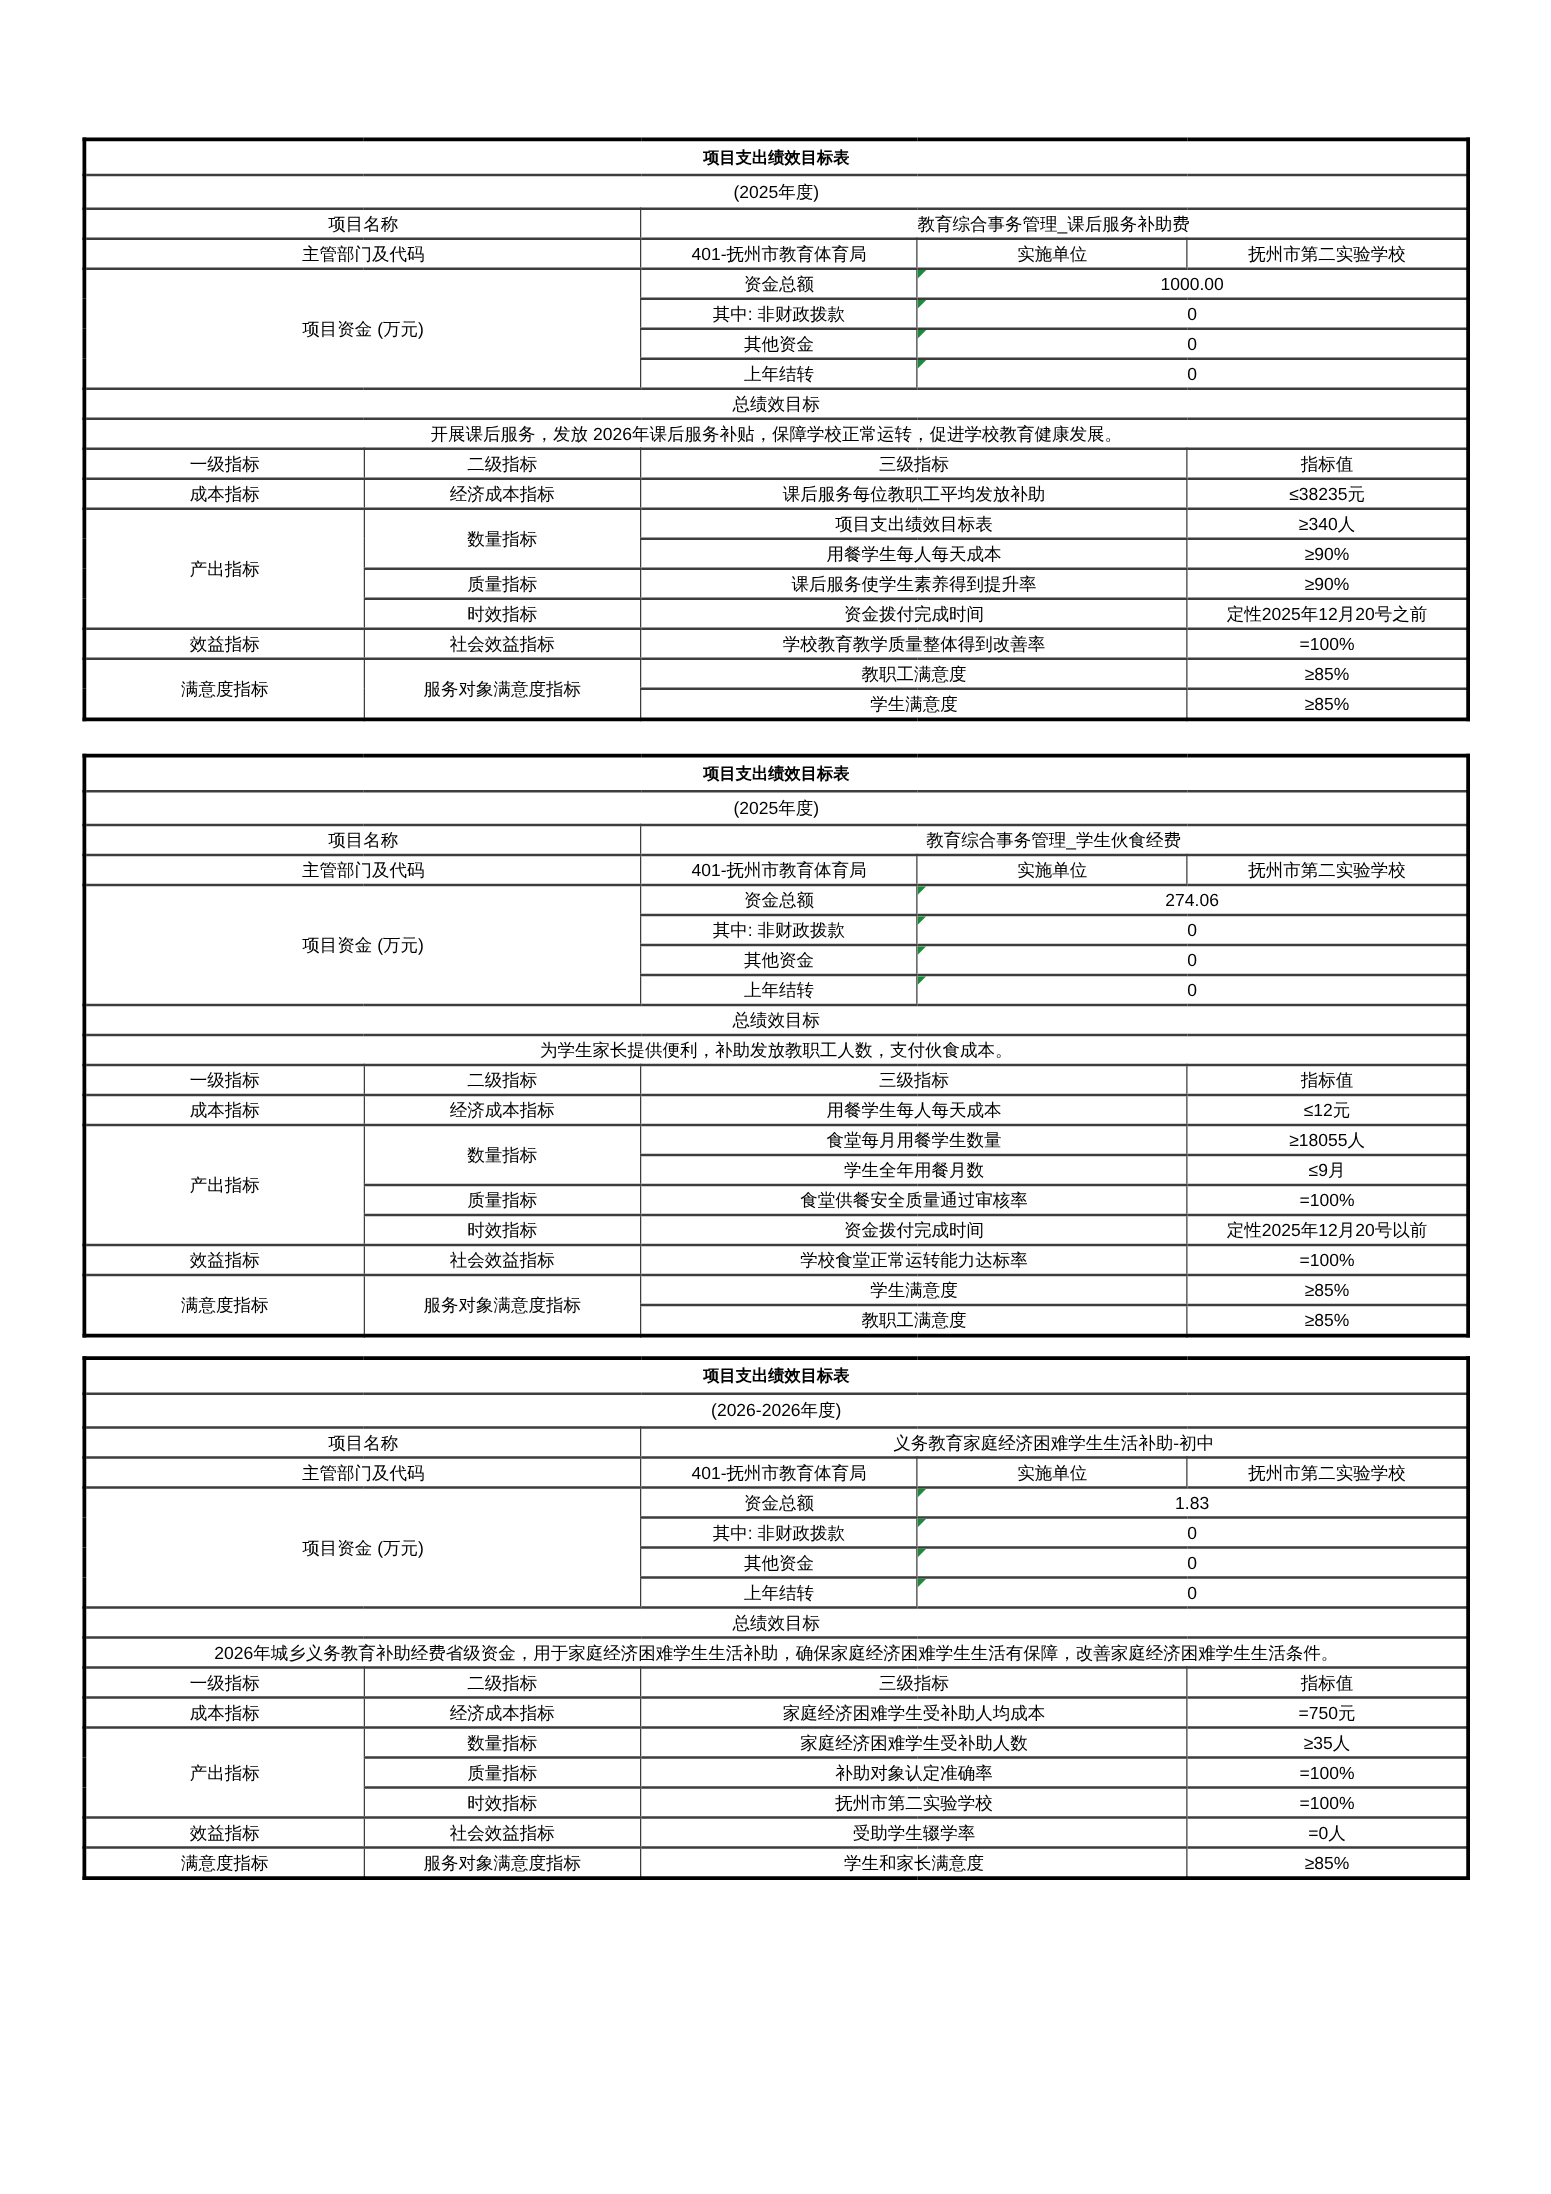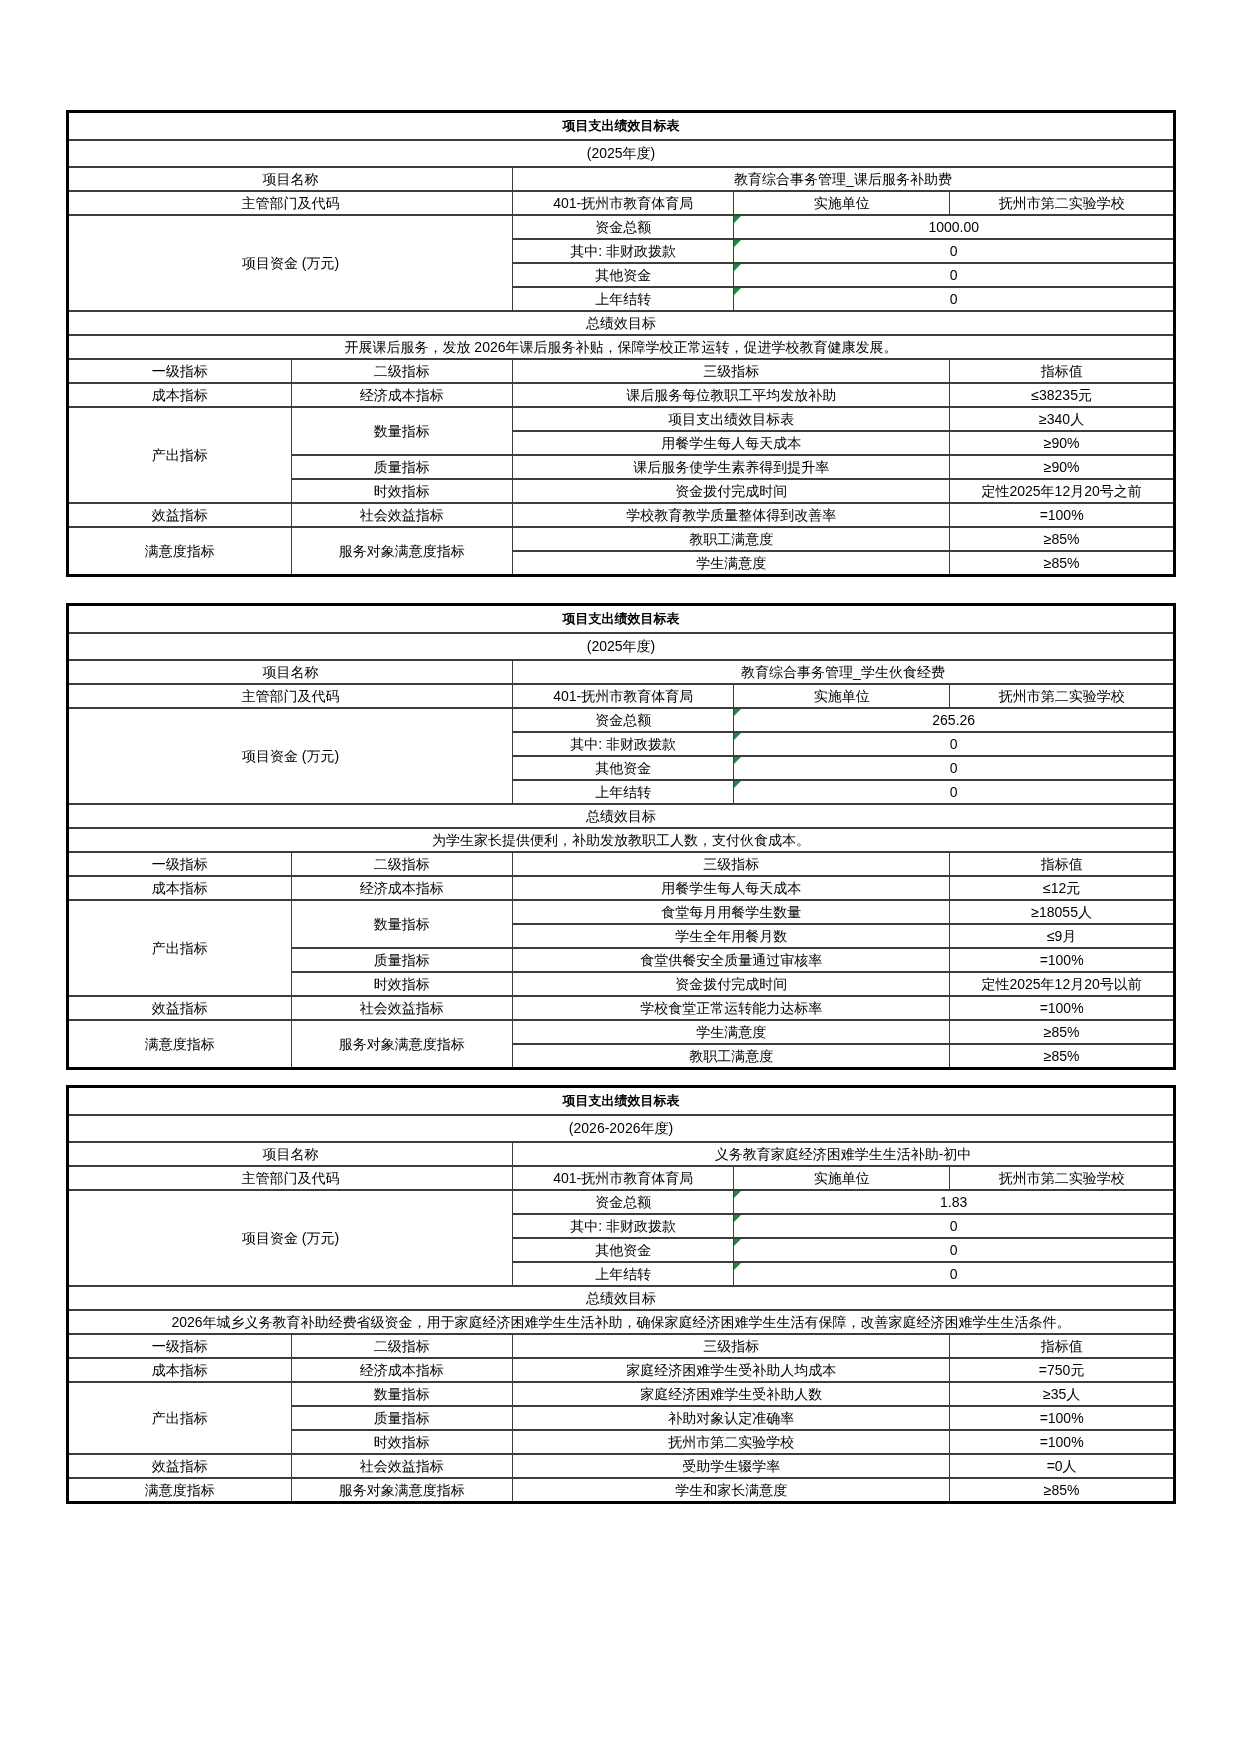--- a/index.html
+++ b/index.html
@@ -178,21 +178,21 @@
     </tr>
     <tr>
       <td colspan="2">主管部门及代码</td>
       <td>401-抚州市教育体育局</td>
       <td>实施单位</td>
       <td>抚州市第二实验学校</td>
     </tr>
     <tr>
       <td colspan="2" rowspan="4">项目资金 (万元)</td>
       <td>资金总额</td>
-      <td colspan="2" class="flag">265.26</td>
+      <td colspan="2" class="flag">274.06</td>
     </tr>
     <tr>
       <td>其中: 非财政拨款</td>
       <td colspan="2" class="flag">0</td>
     </tr>
     <tr>
       <td>其他资金</td>
       <td colspan="2" class="flag">0</td>
     </tr>
     <tr>

